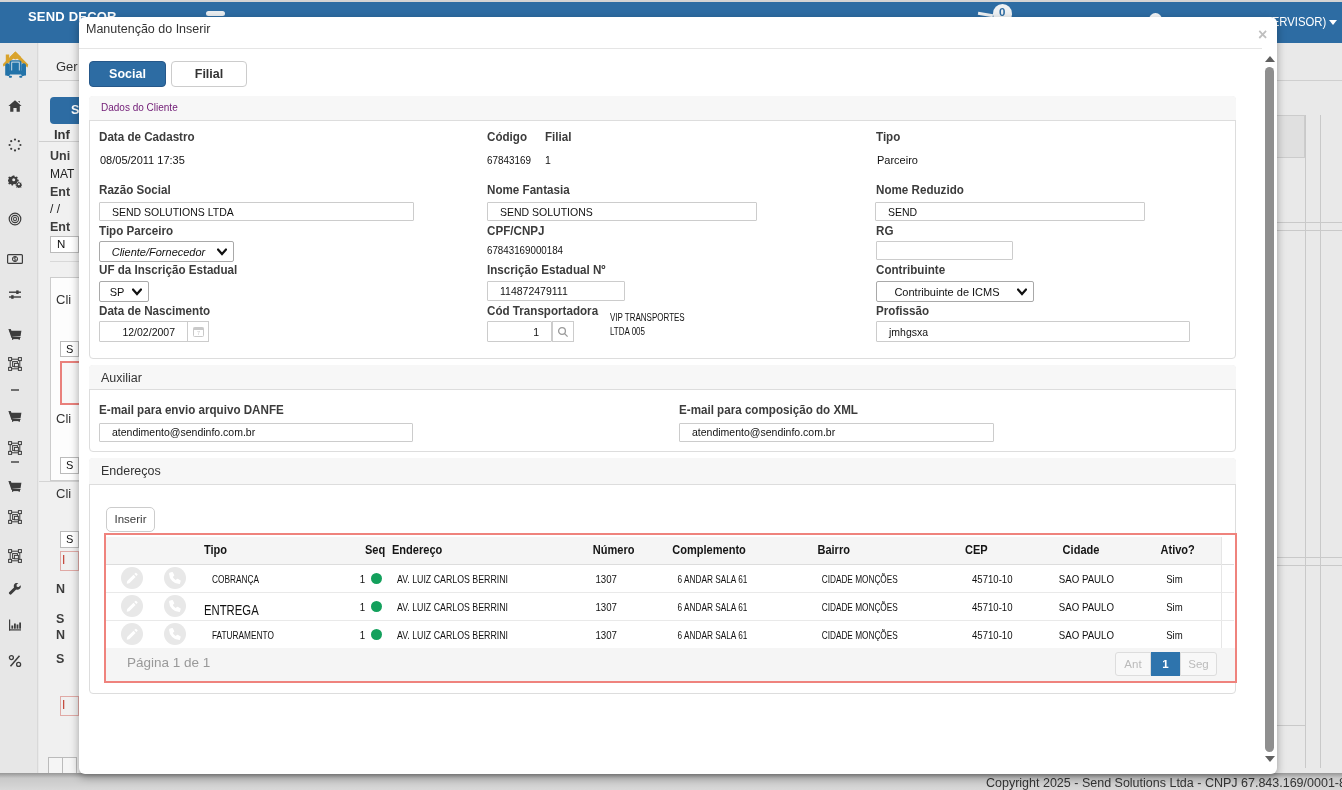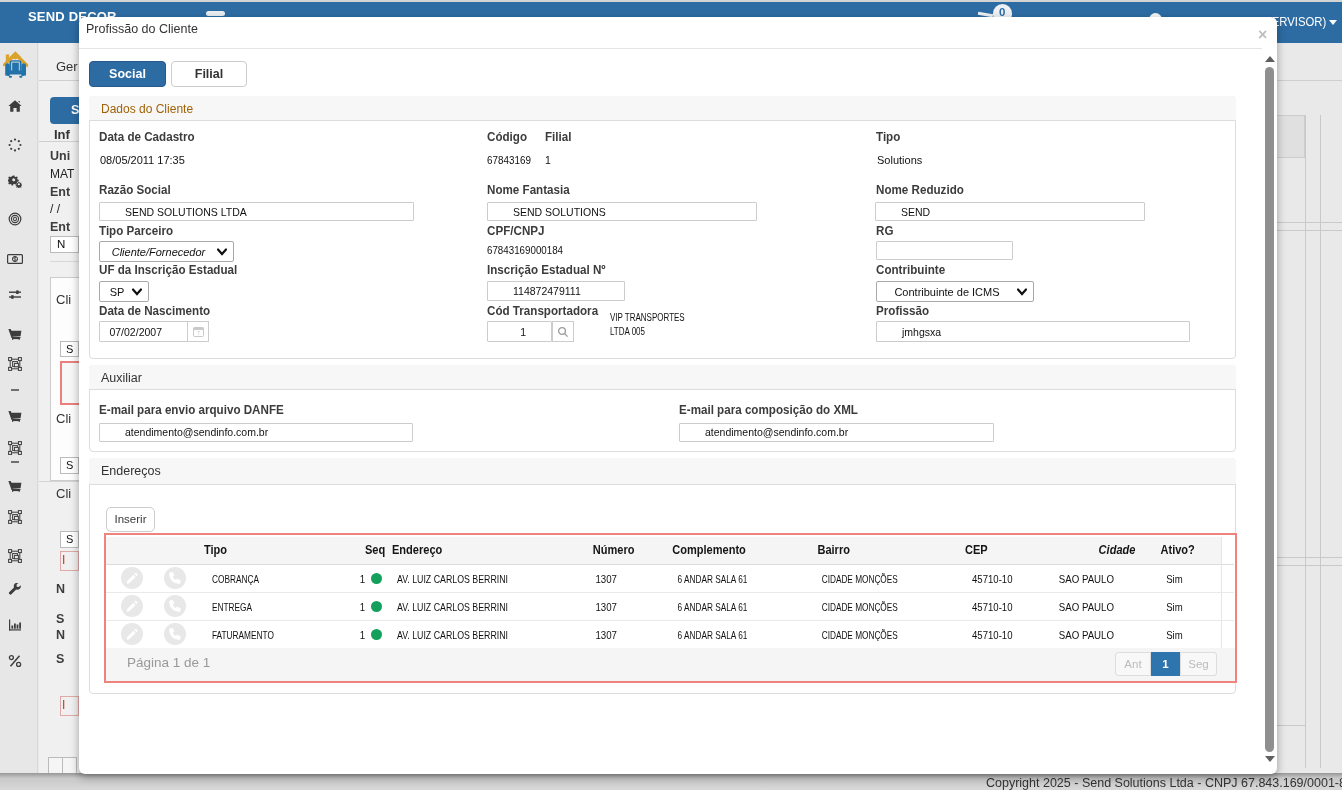--- a/index.html
+++ b/index.html
@@ -1,20 +1,20 @@
 <!DOCTYPE html>
 <html><head>
 <meta charset="utf-8">
 <style>
 * { margin:0; padding:0; box-sizing:border-box; }
 html,body { width:1342px; height:790px; overflow:hidden; font-family:"Liberation Sans", sans-serif; }
 body { position:relative; background:#e9e9e9; }
 .abs { position:absolute; }
 .lbl { font-weight:bold; font-size:12.5px; color:#3c3c3c; white-space:nowrap; transform:scaleX(.93); transform-origin:left center; }
-.inp { position:absolute; background:#fff; border:1px solid #ccc; border-radius:1px; font-size:10.5px; color:#111; padding:0 25px; display:flex; align-items:center; white-space:nowrap; }
+.inp { position:absolute; background:#fff; border:1px solid #ccc; border-radius:1px; font-size:10.5px; color:#111; padding:0 12px; display:flex; align-items:center; white-space:nowrap; }
 .sel { position:absolute; background:#fff; border:1px solid #a9a9a9; font-size:11px; color:#111; display:flex; align-items:center; justify-content:center; white-space:nowrap; border-radius:2px; padding-right:16px; }
 .sel svg { position:absolute; right:6px; top:50%; margin-top:-4px; }
 .txt { position:absolute; white-space:nowrap; }
 .cc { position:absolute; width:160px; text-align:center; font-size:11px; color:#111; }
 .cc span { display:inline-block; white-space:nowrap; }
 .hc { position:absolute; width:160px; text-align:center; font-size:12px; font-weight:bold; color:#151515; }
 .hc span { display:inline-block; white-space:nowrap; }
 .ol { transform-origin:left center; display:inline-block; white-space:nowrap; }
 .dot { position:absolute; left:371px; width:11px; height:11px; border-radius:50%; background:#13a05c; }
 .rowicons { position:absolute; left:121px; width:65px; height:22px; }
@@ -264,41 +264,41 @@
 <div class="abs" style="left:1320px;top:115px;width:1px;height:653px;background:#c9c9c9;"></div>
 <div class="abs" style="left:1277px;top:222px;width:65px;height:1px;background:#c9c9c9;"></div>
 <div class="abs" style="left:1277px;top:557px;width:65px;height:1px;background:#c9c9c9;"></div>
 <div class="abs" style="left:1277px;top:725px;width:28px;height:1px;background:#c9c9c9;"></div>
 
 <div class="abs" style="left:0;top:773px;width:1342px;height:17px;background:linear-gradient(180deg,#979797 0%,#c9c9c9 30%,#d8d8d8 100%);"></div>
 <div class="txt" style="left:986px;top:775.5px;font-size:12.5px;color:#333;">Copyright 2025 - Send Solutions Ltda - CNPJ 67.843.169/0001-8-</div>
 
 <div class="abs" id="modal" style="left:79px;top:17px;width:1198px;height:757px;background:#fff;border-radius:6px;box-shadow:0 3px 9px rgba(0,0,0,.35);"></div>
 
-<div class="txt" style="left:86px;top:22px;font-size:12.5px;color:#333;">Profissão do Cliente</div>
+<div class="txt" style="left:86px;top:22px;font-size:12.5px;color:#333;">Manutenção do Inserir</div>
 <div class="txt" style="left:1258px;top:26px;font-size:16px;font-weight:bold;color:#bfbfbf;">×</div>
 <div class="abs" style="left:79px;top:48px;width:1183px;height:1px;background:#e5e5e5;"></div>
 
 <div class="abs" style="left:89px;top:61px;width:77px;height:26px;background:#2d6ca3;border:1px solid #26588a;border-radius:4px;"></div>
 <div class="txt" style="left:89px;top:66.5px;width:77px;text-align:center;font-size:12.5px;font-weight:bold;color:#fff;">Social</div>
 <div class="abs" style="left:171px;top:61px;width:76px;height:26px;background:#fff;border:1px solid #ccc;border-radius:4px;"></div>
 <div class="txt" style="left:171px;top:66.5px;width:76px;text-align:center;font-size:12.5px;font-weight:bold;color:#333;">Filial</div>
 
 <div class="abs" style="left:89px;top:96px;width:1147px;height:263px;border:1px solid #ddd;border-radius:4px;background:#fff;"></div>
 <div class="abs" style="left:89px;top:96px;width:1147px;height:25px;background:#f7f7f7;border-bottom:1px solid #ddd;border-radius:4px 4px 0 0;"></div>
-<div class="txt" style="left:101px;top:101.7px;font-size:12px;color:#a16207;text-align:center;">Dados do Cliente</div>
+<div class="txt" style="left:101px;top:101.7px;font-size:10px;color:#701a75;text-align:center;">Dados do Cliente</div>
 
 <div class="txt lbl" style="left:99px;top:130px;">Data de Cadastro</div>
 <div class="txt" style="left:100px;top:153.5px;font-size:11px;color:#111;">08/05/2011 17:35</div>
 <div class="txt lbl" style="left:487px;top:130px;">Código</div>
 <div class="txt lbl" style="left:545px;top:130px;">Filial</div>
 <div class="txt" style="left:487px;top:154px;font-size:10.5px;color:#111;"><span class="ol" style="transform:scaleX(.94);">67843169</span></div>
 <div class="txt" style="left:545px;top:154px;font-size:10.5px;color:#111;">1</div>
 <div class="txt lbl" style="left:876px;top:130px;">Tipo</div>
-<div class="txt" style="left:877px;top:153.5px;font-size:11px;color:#111;">Solutions</div>
+<div class="txt" style="left:877px;top:153.5px;font-size:11px;color:#111;">Parceiro</div>
 
 <div class="txt lbl" style="left:99px;top:183px;">Razão Social</div>
 <div class="inp" style="left:99px;top:202px;width:315px;height:19px;">SEND SOLUTIONS LTDA</div>
 <div class="txt lbl" style="left:487px;top:183px;">Nome Fantasia</div>
 <div class="inp" style="left:487px;top:202px;width:270px;height:19px;">SEND SOLUTIONS</div>
 <div class="txt lbl" style="left:876px;top:183px;">Nome Reduzido</div>
 <div class="inp" style="left:875px;top:202px;width:270px;height:19px;">SEND</div>
 
 <div class="txt lbl" style="left:99px;top:223.5px;">Tipo Parceiro</div>
 <div class="sel" style="left:99px;top:241px;width:135px;height:21px;font-style:italic;">Cliente/Fornecedor
@@ -317,21 +317,21 @@
     </svg></div>
 <div class="txt lbl" style="left:487px;top:263px;">Inscrição Estadual Nº</div>
 <div class="inp" style="left:487px;top:281px;width:138px;height:20px;">114872479111</div>
 <div class="txt lbl" style="left:876px;top:263px;">Contribuinte</div>
 <div class="sel" style="left:876px;top:281px;width:158px;height:21px;">Contribuinte de ICMS
 <svg width="10" height="8" viewBox="0 0 10 8">
       <path d="M1 1.5 L5 6 L9 1.5" stroke="#111" stroke-width="2.2" fill="none" stroke-linecap="round"></path>
     </svg></div>
 
 <div class="txt lbl" style="left:99px;top:303.5px;">Data de Nascimento</div>
-<div class="inp" style="left:99px;top:321px;width:89px;height:21px;justify-content:flex-end;">07/02/2007</div>
+<div class="inp" style="left:99px;top:321px;width:89px;height:21px;justify-content:flex-end;">12/02/2007</div>
 <div class="abs" style="left:187px;top:321px;width:22px;height:21px;background:#fff;border:1px solid #ccc;display:flex;align-items:center;justify-content:center;">
 <svg width="11" height="11" viewBox="0 0 11 11">
       <rect x="0.5" y="1.5" width="10" height="9" rx="1" fill="none" stroke="#c9c9c9"></rect>
       <rect x="0.5" y="1.5" width="10" height="2.5" fill="#c9c9c9" stroke="none"></rect>
       <text x="5.5" y="9" font-size="5.5" text-anchor="middle" fill="#c9c9c9">7</text>
     </svg>
 </div>
 <div class="txt lbl" style="left:487px;top:303.5px;">Cód Transportadora</div>
 <div class="inp" style="left:487px;top:321px;width:65px;height:21px;justify-content:flex-end;">1</div>
 <div class="abs" style="left:552px;top:321px;width:22px;height:21px;background:#fff;border:1px solid #ccc;display:flex;align-items:center;justify-content:center;">
@@ -365,21 +365,21 @@
 <div class="abs" style="left:105.5px;top:537px;width:1115.5px;height:27px;background:#f5f5f5;"></div>
 <div class="abs" style="left:105.5px;top:563.5px;width:1128px;height:1px;background:#ddd;"></div>
 <div class="abs" style="left:1221px;top:537px;width:1px;height:143px;background:#e6e6e6;"></div>
 <div class="hc" style="left:135.4px;top:543px;"><span style="transform:scaleX(.92);">Tipo</span></div>
 <div class="hc" style="left:295.3px;top:543px;"><span style="transform:scaleX(.92);">Seq</span></div>
 <div class="txt" style="left:392.3px;top:543px;font-size:12px;font-weight:bold;color:#151515;"><span class="ol" style="transform:scaleX(.92);">Endereço</span></div>
 <div class="hc" style="left:533.7px;top:543px;"><span style="transform:scaleX(.92);">Número</span></div>
 <div class="hc" style="left:628.6px;top:543px;"><span style="transform:scaleX(.92);">Complemento</span></div>
 <div class="hc" style="left:753.5px;top:543px;"><span style="transform:scaleX(.92);">Bairro</span></div>
 <div class="hc" style="left:896.7px;top:543px;"><span style="transform:scaleX(.92);">CEP</span></div>
-<div class="hc" style="left:1037px;top:543px;font-style:italic;"><span style="transform:scaleX(.92);">Cidade</span></div>
+<div class="hc" style="left:1001px;top:543px;"><span style="transform:scaleX(.92);">Cidade</span></div>
 <div class="hc" style="left:1098.1px;top:543px;"><span style="transform:scaleX(.92);">Ativo?</span></div>
 
 <div class="abs" style="left:105.5px;top:592px;width:1128px;height:1px;background:#e9e9e9;"></div>
 <div class="abs" style="left:105.5px;top:620px;width:1128px;height:1px;background:#e9e9e9;"></div>
 <div class="abs" style="left:105.5px;top:647.5px;width:1128px;height:1px;background:#e9e9e9;"></div>
 
 <div class="rowicons" style="top:566.5px;"><svg width="65" height="22">
       <use href="#rowic"></use>
     </svg></div>
 <div class="txt" style="left:212px;top:572.6px;font-size:11px;color:#111;"><span class="ol" style="transform:scaleX(0.754);">COBRANÇA</span></div>
@@ -389,21 +389,21 @@
 <div class="cc" style="left:526.6px;top:572.6px;"><span style="transform:scaleX(.88);">1307</span></div>
 <div class="cc" style="left:632.8px;top:572.6px;"><span style="transform:scaleX(.75);">6 ANDAR SALA 61</span></div>
 <div class="cc" style="left:779.3px;top:572.6px;"><span style="transform:scaleX(.75);">CIDADE MONÇÕES</span></div>
 <div class="cc" style="left:912px;top:572.6px;"><span style="transform:scaleX(.87);">45710-10</span></div>
 <div class="cc" style="left:1006.4px;top:572.6px;"><span style="transform:scaleX(.88);">SAO PAULO</span></div>
 <div class="cc" style="left:1094.4px;top:572.6px;"><span style="transform:scaleX(.87);">Sim</span></div>
 
 <div class="rowicons" style="top:594.5px;"><svg width="65" height="22">
       <use href="#rowic"></use>
     </svg></div>
-<div class="txt" style="left:212px;top:600.7px;font-size:11px;color:#111;"><span class="ol" style="transform:scaleX(0.754);">ENTREGA</span></div>
+<div class="txt" style="left:204px;top:600.7px;font-size:15px;color:#111;"><span class="ol" style="transform:scaleX(0.754);">ENTREGA</span></div>
 <div class="abs" style="left:305px;top:600.7px;width:60px;text-align:right;font-size:11px;color:#111;"><span style="display:inline-block;transform:scaleX(.88);transform-origin:right center;">1</span></div>
 <div class="dot" style="top:601.2px;"></div>
 <div class="txt" style="left:397px;top:600.7px;font-size:11px;color:#111;"><span class="ol" style="transform:scaleX(.8);">AV. LUIZ CARLOS BERRINI</span></div>
 <div class="cc" style="left:526.6px;top:600.7px;"><span style="transform:scaleX(.88);">1307</span></div>
 <div class="cc" style="left:632.8px;top:600.7px;"><span style="transform:scaleX(.75);">6 ANDAR SALA 61</span></div>
 <div class="cc" style="left:779.3px;top:600.7px;"><span style="transform:scaleX(.75);">CIDADE MONÇÕES</span></div>
 <div class="cc" style="left:912px;top:600.7px;"><span style="transform:scaleX(.87);">45710-10</span></div>
 <div class="cc" style="left:1006.4px;top:600.7px;"><span style="transform:scaleX(.88);">SAO PAULO</span></div>
 <div class="cc" style="left:1094.4px;top:600.7px;"><span style="transform:scaleX(.87);">Sim</span></div>
 

